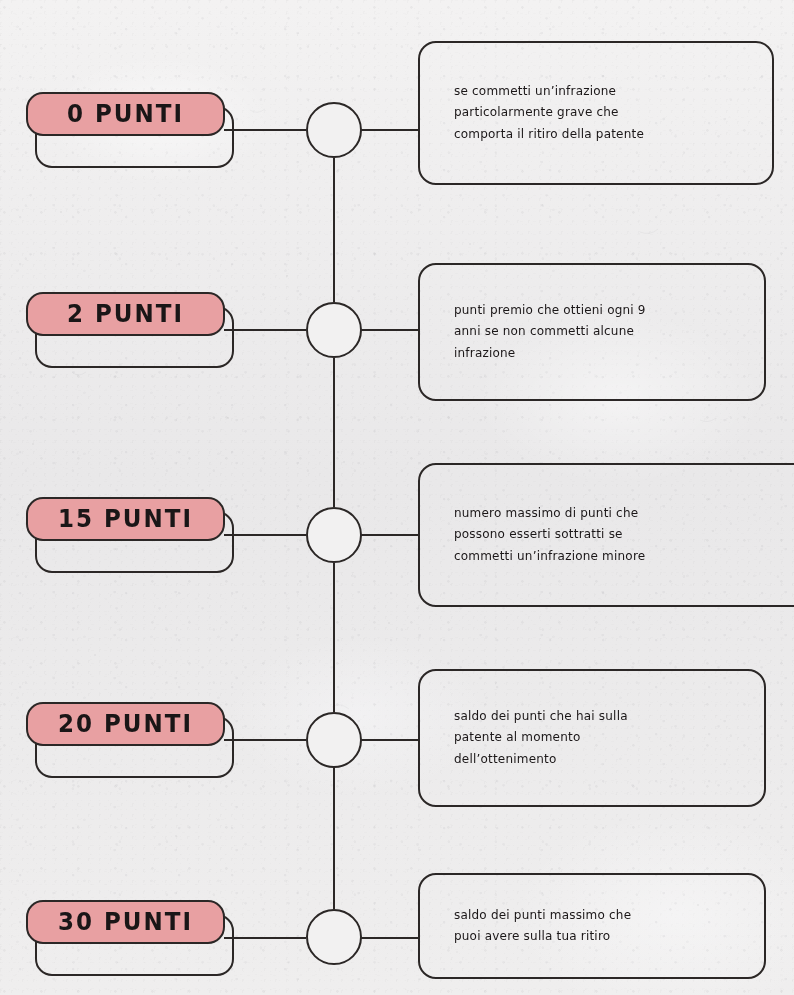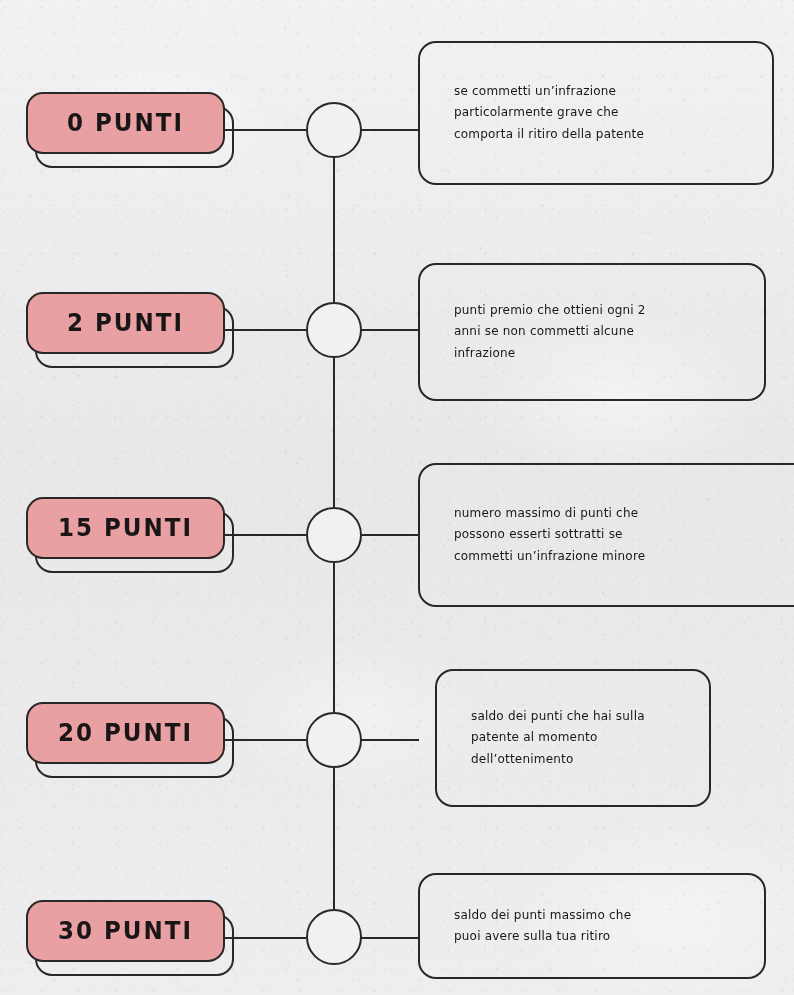--- a/index.html
+++ b/index.html
@@ -71,21 +71,21 @@
     border: 2.4px solid #2b2726;
     border-radius: 17px;
     background: transparent;
     box-sizing: border-box;
   }
   .badge-main {
     position: absolute;
     left: 0;
     top: 0;
     width: 199px;
-    height: 62px;
+    height: 44px;
     border: 2.4px solid #2b2726;
     border-radius: 17px;
     background: #e8a0a2;
     box-sizing: border-box;
     display: flex;
     align-items: center;
     justify-content: center;
   }
   .badge-label {
     font-family: "DejaVu Sans", sans-serif;
@@ -207,21 +207,21 @@
   <div class="badge-group" style="left:26px; top:292px;">
     <div class="badge-shadow"></div>
     <div class="badge-main">
       <span class="badge-label">2 PUNTI</span>
     </div>
   </div>
   <div class="line-h" style="left:224px; top:329px; width:82px;"></div>
   <div class="node-circle" style="left:306px; top:302px;"></div>
   <div class="line-h" style="left:361px; top:329px; width:58px;"></div>
   <div class="desc-card" style="left:418px; top:263px; width:348px; height:138px;">
-    <span class="desc-text">punti premio che ottieni ogni 2
+    <span class="desc-text">punti premio che ottieni ogni 9
 anni se non commetti alcune
 infrazione</span>
   </div>
 
   <div class="badge-group" style="left:26px; top:497px;">
     <div class="badge-shadow"></div>
     <div class="badge-main">
       <span class="badge-label">15 PUNTI</span>
     </div>
   </div>
@@ -236,21 +236,21 @@
 
   <div class="badge-group" style="left:26px; top:702px;">
     <div class="badge-shadow"></div>
     <div class="badge-main">
       <span class="badge-label">20 PUNTI</span>
     </div>
   </div>
   <div class="line-h" style="left:224px; top:739px; width:82px;"></div>
   <div class="node-circle" style="left:306px; top:712px;"></div>
   <div class="line-h" style="left:361px; top:739px; width:58px;"></div>
-  <div class="desc-card" style="left:418px; top:669px; width:276px; height:138px;margin-left:17px;">
+  <div class="desc-card" style="left:418px; top:669px; width:348px; height:138px;">
     <span class="desc-text">saldo dei punti che hai sulla
 patente al momento
 dell’ottenimento</span>
   </div>
 
   <div class="badge-group" style="left:26px; top:900px;">
     <div class="badge-shadow"></div>
     <div class="badge-main">
       <span class="badge-label">30 PUNTI</span>
     </div>

